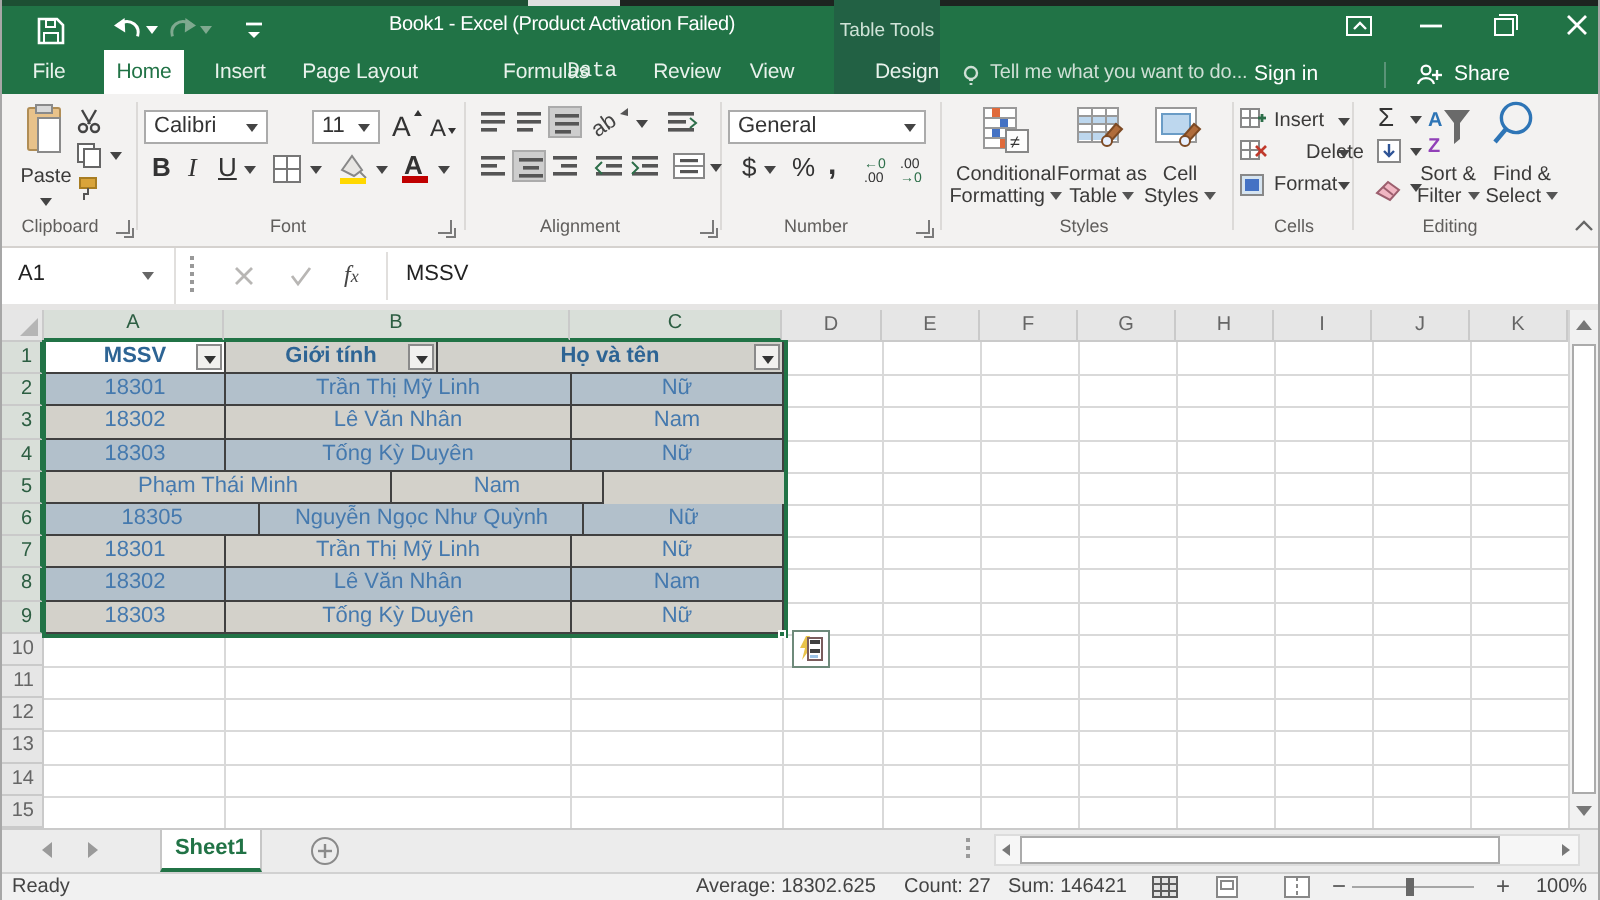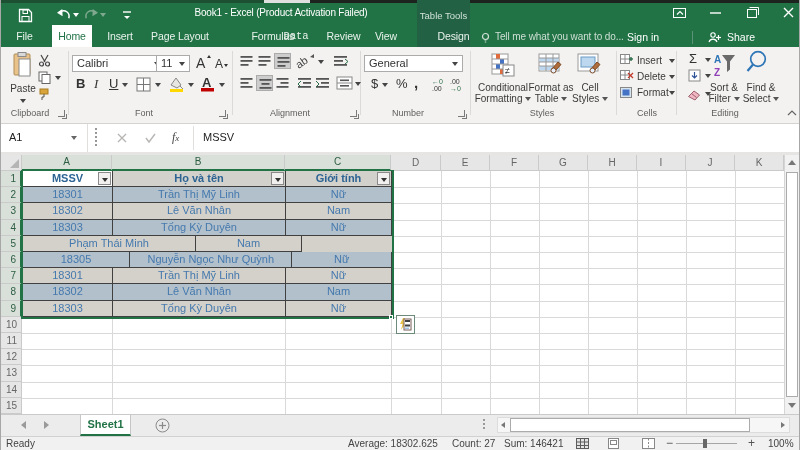--- a/index.html
+++ b/index.html
@@ -194,21 +194,21 @@
       <rect x="4" y="3.5" width="8" height="9" fill="#fff" stroke="#666"></rect>
     </svg>
   </div>
 <div class="abs da" style="left:55px;top:76px;"></div>
 <div class="abs" style="left:38px;top:88px;">
     <svg width="13" height="13">
       <rect x="2" y="1" width="8" height="5" fill="#d9a43a" stroke="#a87d22"></rect>
       <path d="M6 6 v3 h-2 v3" stroke="#555" fill="none"></path>
     </svg>
   </div>
-<div class="abs combo" style="left:72px;top:55px;width:93px;height:17px;">Calibri<span class="cbarrow"></span></div>
+<div class="abs combo" style="left:72px;top:55px;width:62px;height:17px;">Calibri<span class="cbarrow"></span></div>
 <div class="abs combo" style="left:156px;top:55px;width:34px;height:17px;">11<span class="cbarrow"></span></div>
 <div class="abs" style="left:196px;top:54px;">
     <svg width="34" height="18">
       <text x="0" y="14" font-size="14" fill="#333" font-family="Liberation Sans">A</text>
       <path d="M11 4 l2 -3 l2 3 z" fill="#333"></path>
       <text x="19" y="14" font-size="12" fill="#333" font-family="Liberation Sans">A</text>
       <path d="M28 10 l2 3 l2 -3 z" fill="#333"></path>
     </svg>
   </div>
 <div class="abs" style="left:76px;top:76px;font-size:13px;font-weight:bold;color:#333;">B</div>
@@ -415,21 +415,21 @@
     <svg width="14" height="13">
       <rect x="0.5" y="0.5" width="9" height="9" fill="#fff" stroke="#888"></rect>
       <line x1="0.5" y1="5" x2="9.5" y2="5" stroke="#888"></line>
       <line x1="5" y1="0.5" x2="5" y2="9.5" stroke="#888"></line>
       <g stroke="#c0392b" stroke-width="1.3">
         <line x1="8" y1="3" x2="13" y2="8"></line>
         <line x1="13" y1="3" x2="8" y2="8"></line>
       </g>
     </svg>
   </div>
-<div class="abs rsm" style="left:637px;top:70px;line-height:13px;">Delete</div>
+<div class="abs rsm" style="left:653px;top:70px;line-height:13px;">Delete</div>
 <div class="abs da" style="left:669px;top:75px;"></div>
 <div class="abs" style="left:620px;top:86px;">
     <svg width="14" height="13">
       <rect x="0.5" y="1.5" width="11" height="10" fill="#d6e4f0" stroke="#888"></rect>
       <rect x="2.5" y="3.5" width="7" height="6" fill="#4472c4"></rect>
     </svg>
   </div>
 <div class="abs rsm" style="left:637px;top:86px;line-height:13px;">Format</div>
 <div class="abs da" style="left:669px;top:91px;"></div>
 <div class="abs" style="left:689px;top:51px;font-size:13px;color:#333;">Σ</div>
@@ -537,22 +537,22 @@
 <div class="abs hline" style="left:22px;top:161.8px;width:762px;"></div>
 <div class="abs hline" style="left:22px;top:178.0px;width:762px;"></div>
 <div class="abs hline" style="left:22px;top:194.2px;width:762px;"></div>
 <div class="abs hline" style="left:22px;top:210.4px;width:762px;"></div>
 <div class="abs hline" style="left:22px;top:226.6px;width:762px;"></div>
 <div class="abs hline" style="left:22px;top:242.8px;width:762px;"></div>
 
 <div class="abs" id="xltable">
       <div class="abs trow" style="top:0px;height:16.2px;">
         <div class="tcell th" style="width:90px;background:#ffffff;"><span>MSSV</span><i class="fb"></i></div>
+        <div class="tcell th" style="width:106px;background:#d2d1cb;"><span>Giới tính</span><i class="fb"></i></div>
         <div class="tcell th" style="width:173px;background:#d2d1cb;"><span>Họ và tên</span><i class="fb"></i></div>
-        <div class="tcell th" style="width:106px;background:#d2d1cb;"><span>Giới tính</span><i class="fb"></i></div>
       </div>
 <div class="abs trow" style="top:16.2px;height:16.2px;background:#b2c0cb;">
         <div class="tcell" style="width:90px;">18301</div>
         <div class="tcell" style="width:173px;">Trần Thị Mỹ Linh</div>
         <div class="tcell" style="width:106px;">Nữ</div>
       </div>
 <div class="abs trow" style="top:32.4px;height:16.2px;background:#d3d1ca;">
         <div class="tcell" style="width:90px;">18302</div>
         <div class="tcell" style="width:173px;">Lê Văn Nhân</div>
         <div class="tcell" style="width:106px;">Nam</div>

